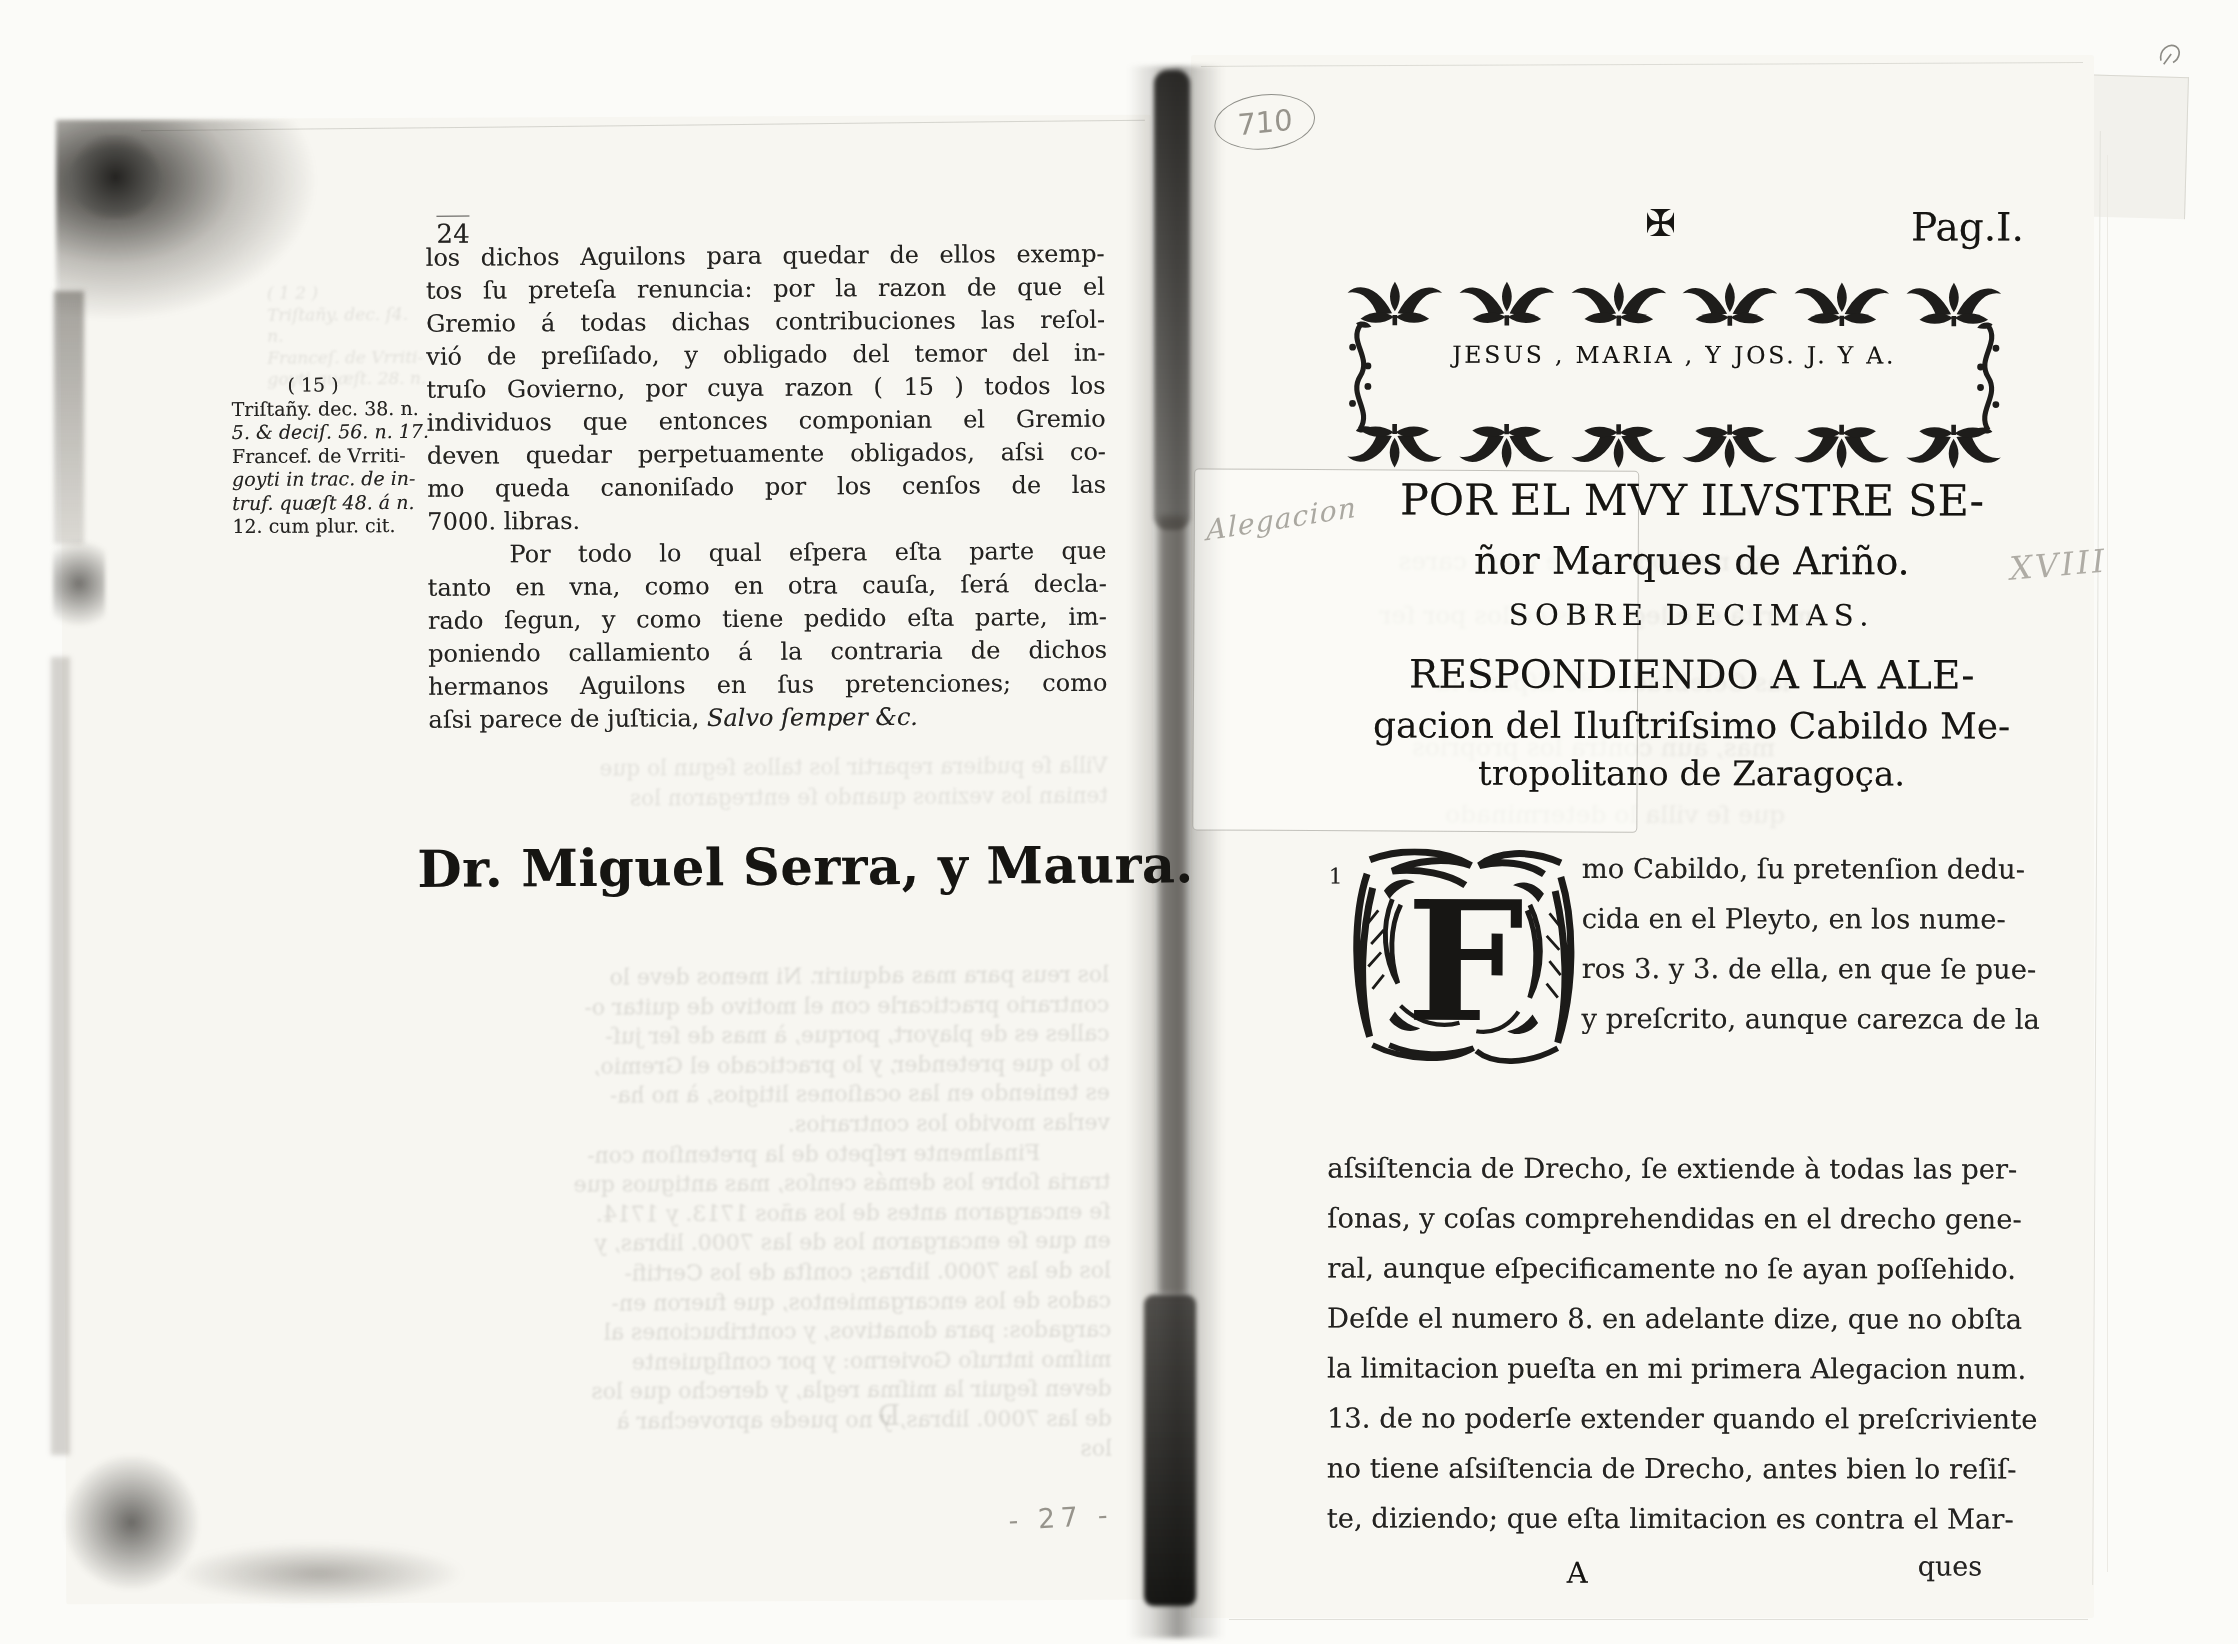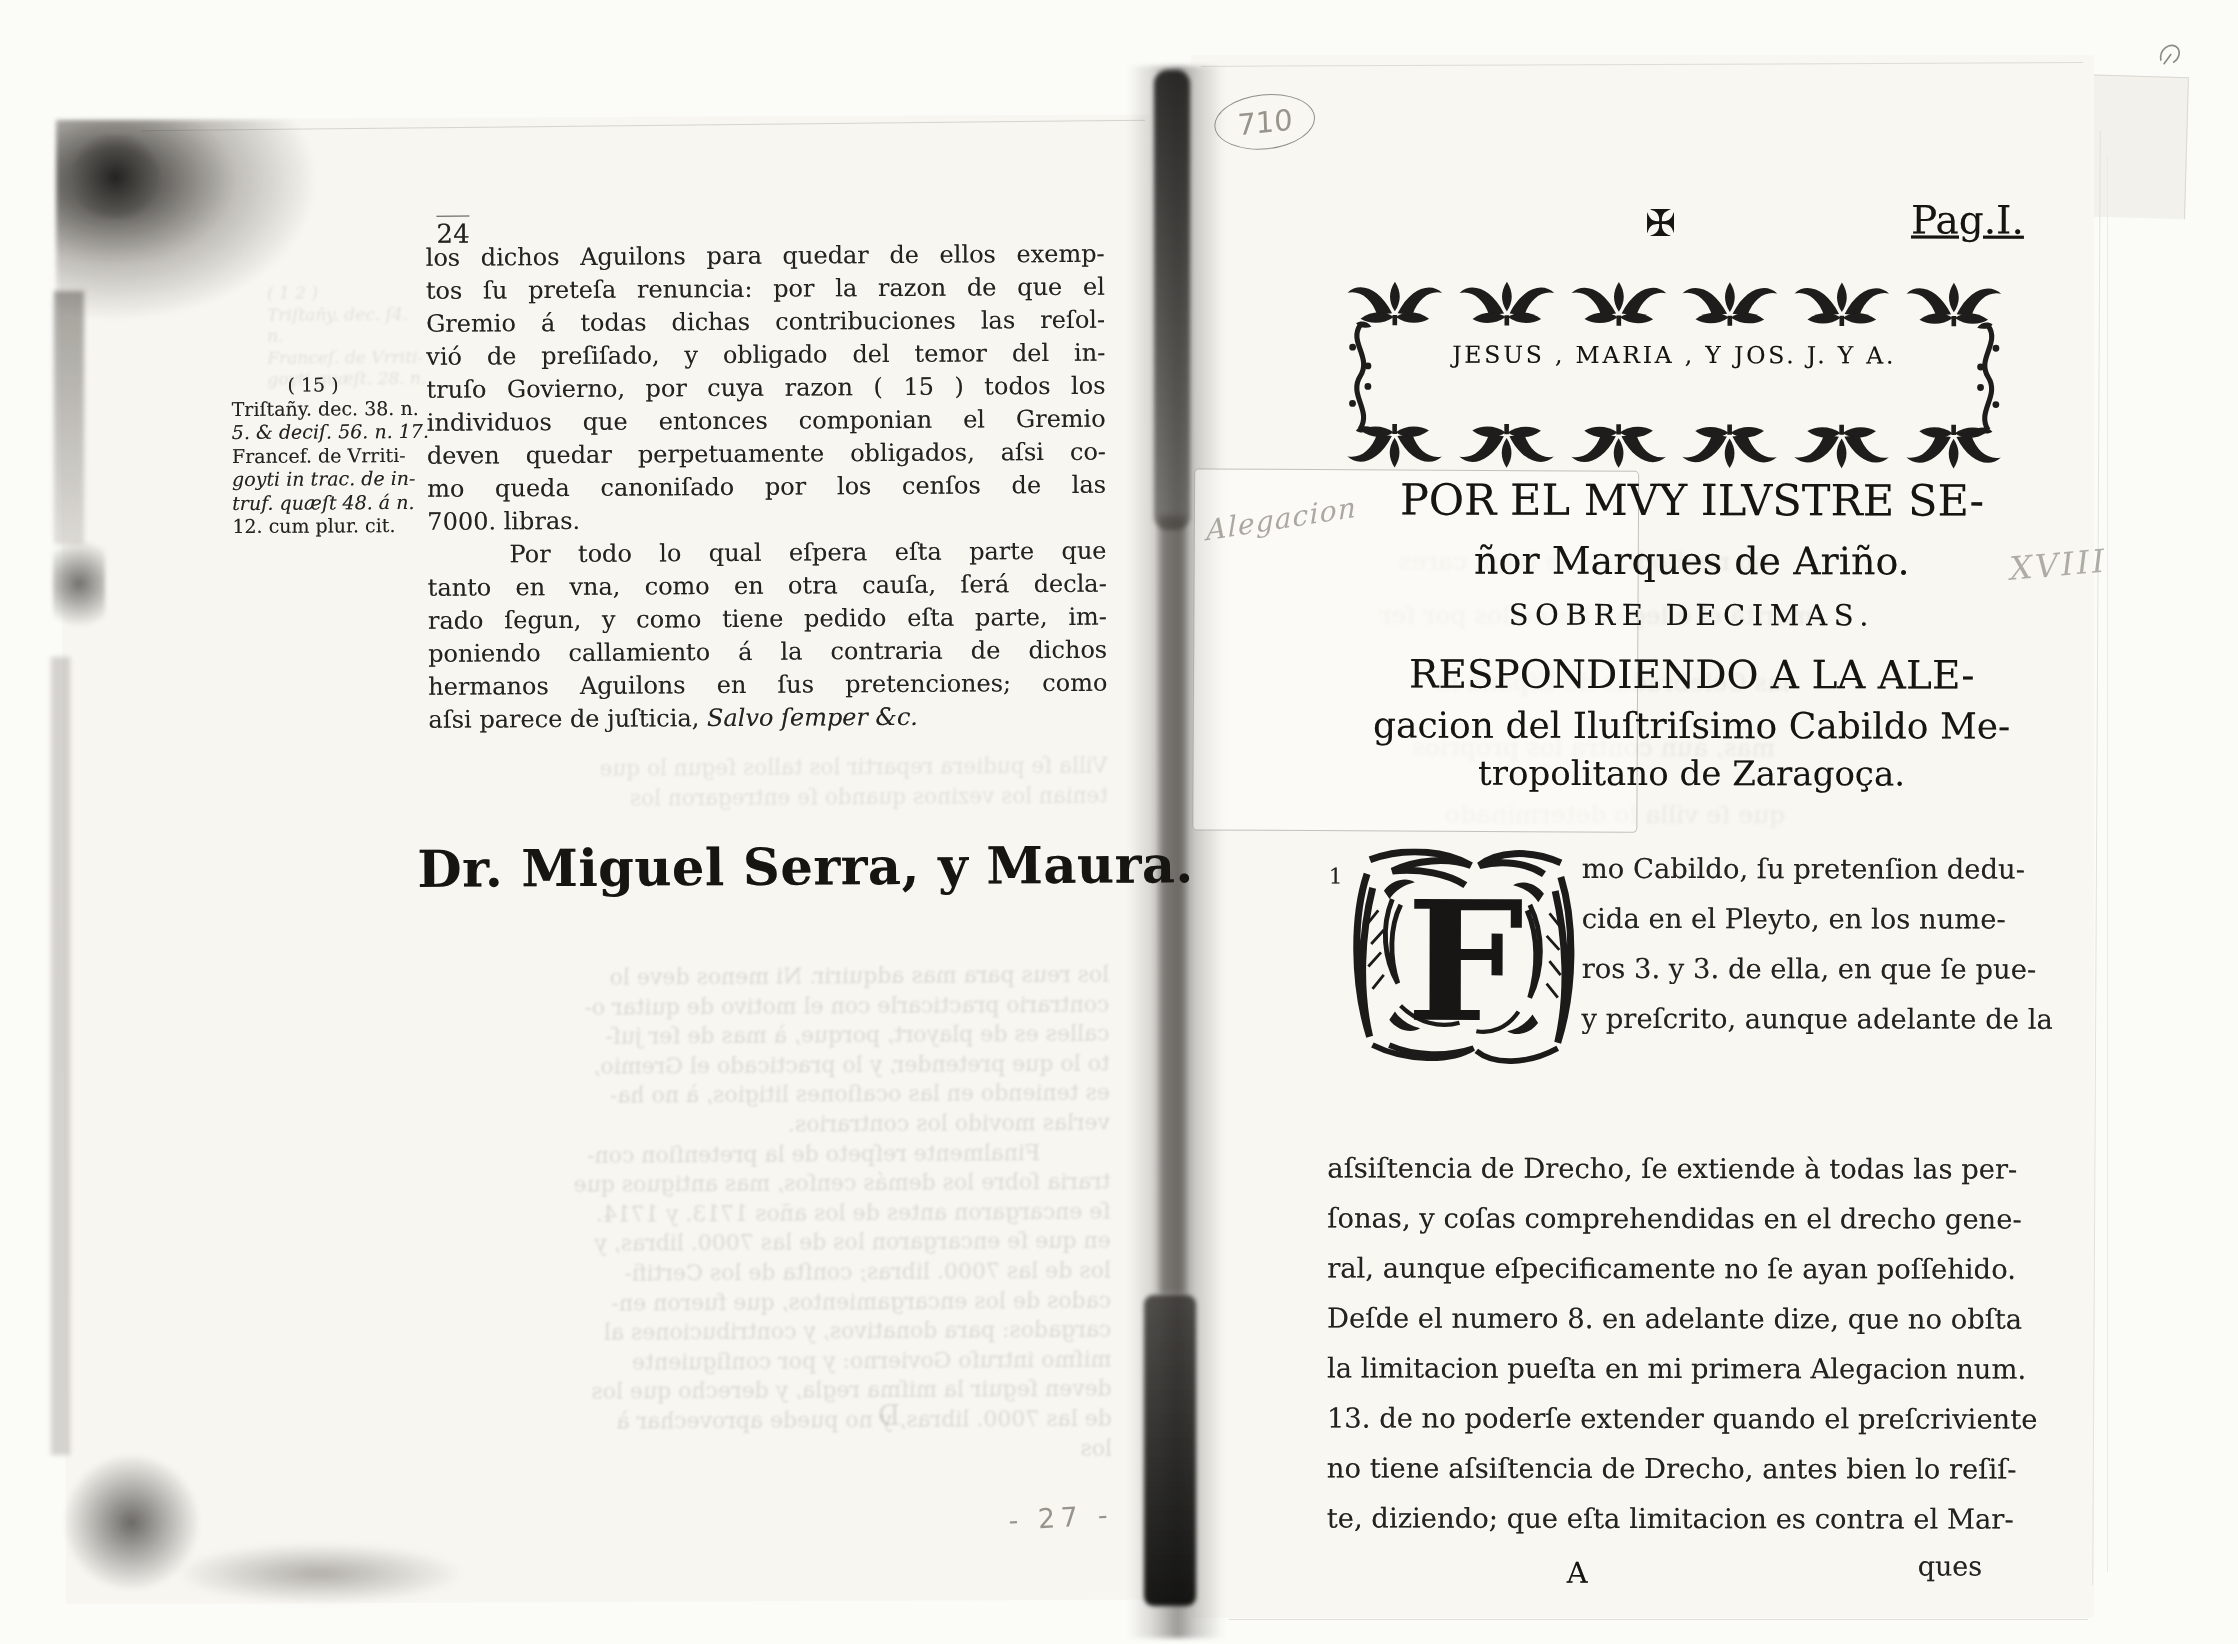--- a/index.html
+++ b/index.html
@@ -144,21 +144,21 @@
     <div class="abs pencil nowrap" style="left:1004px;top:1505px;font-size:27px;letter-spacing:5.6px;transform:rotate(-3deg);font-family:'DejaVu Sans',sans-serif;">- 27 -</div>
   </div>
 
   <div class="abs" style="left:0;top:0;width:2239px;height:1644px;transform:rotate(0.1deg);transform-origin:1642px 798px;">
 
     <div class="abs" style="left:1213px;top:95px;width:99px;height:53px;border:1.9px solid #8f8f89;border-radius:50%;transform:rotate(-6deg);display:flex;align-items:center;justify-content:center;">
       <span class="pencil" style="font-size:29px;font-family:'DejaVu Sans',sans-serif;transform:skewX(-4deg);">710</span>
     </div>
 
     <div class="abs print ink2" style="left:1644px;top:202px;font-size:37px;font-family:'DejaVu Sans',sans-serif;">✠</div>
-    <div class="abs print ink2 nowrap" style="left:1910px;top:197px;font-size:39px;text-decoration:underline;">Pag.I.</div>
+    <div class="abs print ink2 nowrap" style="left:1910px;top:204px;font-size:39px;">Pag.I.</div>
 
     <div class="abs" style="left:1343px;top:278px;width:661px;height:195px;">
       <div class="abs" style="left:0;top:0;width:661px;height:51px;display:flex;justify-content:space-between;">
         <svg width="102" height="49" viewBox="0 0 110 52">
             <use href="#fleuron"></use>
           </svg>
         <svg width="102" height="49" viewBox="0 0 110 52">
             <use href="#fleuron"></use>
           </svg>
         <svg width="102" height="49" viewBox="0 0 110 52">
@@ -242,21 +242,21 @@
       <path fill="#1c1b19" d="M138,32 C132,24 122,22 116,26 C124,28 130,32 134,38 Z"></path>
       <path fill="#1c1b19" d="M28,122 C34,130 44,132 50,128 C42,126 36,122 32,116 Z"></path>
       <path fill="#1c1b19" d="M134,124 C128,132 118,134 112,130 C120,128 126,124 130,118 Z"></path>
       <text x="82" y="122" text-anchor="middle" font-family="DejaVu Serif" font-size="118" font-weight="bold" fill="#171614">F</text>
     </svg>
 
     <div class="abs print" style="left:1582px;top:853px;width:411px;font-size:27.4px;">
       <div class="rline jl">mo Cabildo, ſu pretenſion dedu-</div>
       <div class="rline jl">cida en el Pleyto, en los nume-</div>
       <div class="rline jl">ros 3. y 3. de ella, en que ſe pue-</div>
-      <div class="rline jl">y preſcrito, aunque adelante de la</div>
+      <div class="rline jl">y preſcrito, aunque carezca de la</div>
     </div>
 
     <div class="abs print" style="left:1328px;top:1153px;width:670px;font-size:27.4px;">
       <div class="rline jl">aſsiſtencia de Drecho, ſe extiende à todas las per-</div>
       <div class="rline jl">ſonas, y coſas comprehendidas en el drecho gene-</div>
       <div class="rline jl">ral, aunque eſpecificamente no ſe ayan poſſehido.</div>
       <div class="rline jl">Deſde el numero 8. en adelante dize, que no obſta</div>
       <div class="rline jl">la limitacion pueſta en mi primera Alegacion num.</div>
       <div class="rline jl">13. de no poderſe extender quando el preſcriviente</div>
       <div class="rline jl">no tiene aſsiſtencia de Drecho, antes bien lo reſiſ-</div>

